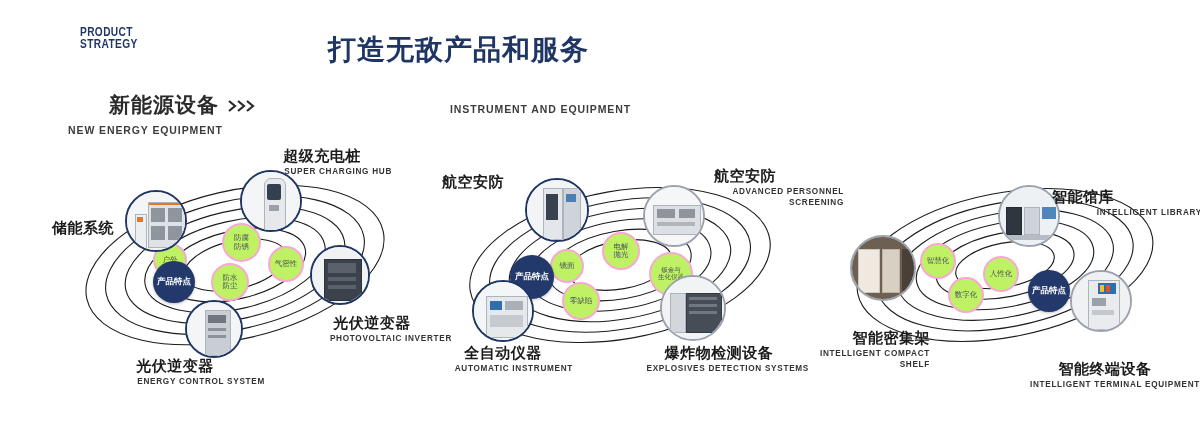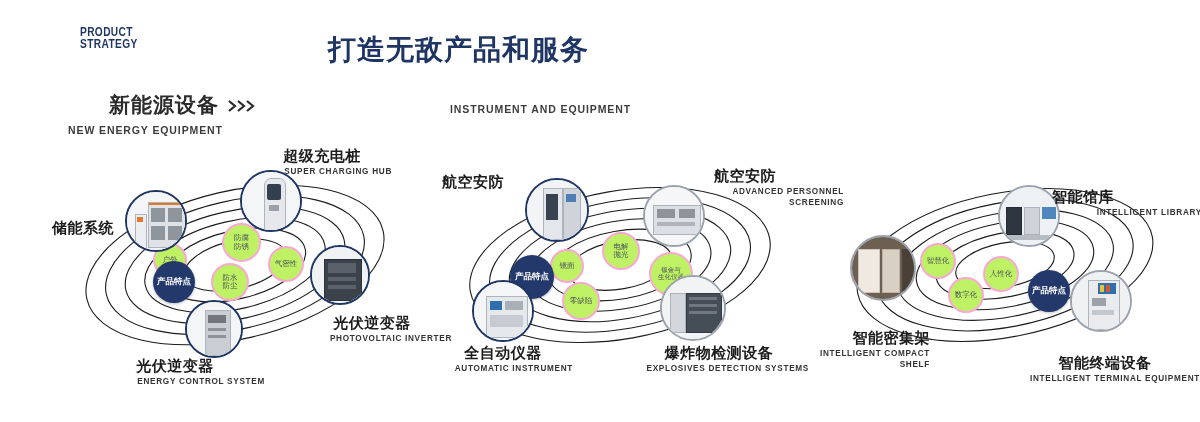--- a/index.html
+++ b/index.html
@@ -336,19 +336,19 @@
 
     <div class="lbl l" style="left:232px;top:24px;width:150px;">
       <div class="cn">智能馆库</div>
       <div class="en">INTELLIGENT LIBRARY</div>
     </div>
     <div class="lbl r" style="left:-60px;top:165px;width:170px;">
       <div class="cn">智能密集架</div>
       <div class="en" style="white-space:pre-line;">INTELLIGENT COMPACT
 SHELF</div>
     </div>
-    <div class="lbl c" style="left:190px;top:190px;width:190px;">
+    <div class="lbl c" style="left:190px;top:196px;width:190px;">
       <div class="cn">智能终端设备</div>
       <div class="en">INTELLIGENT TERMINAL EQUIPMENT</div>
     </div>
   </div>
 
 </div>
 
 </body></html>

